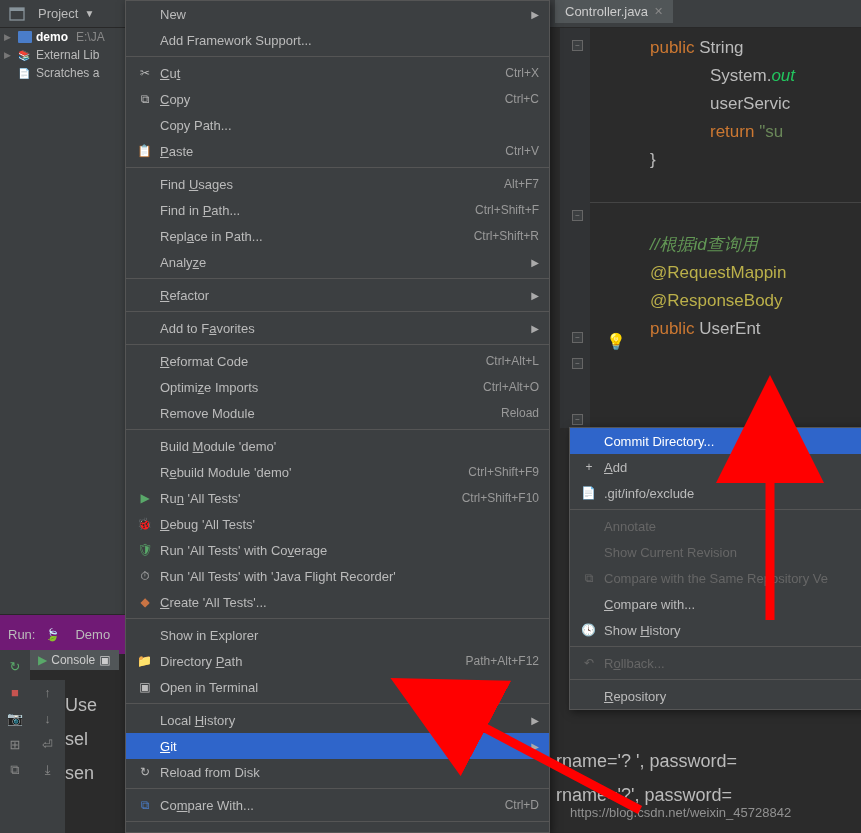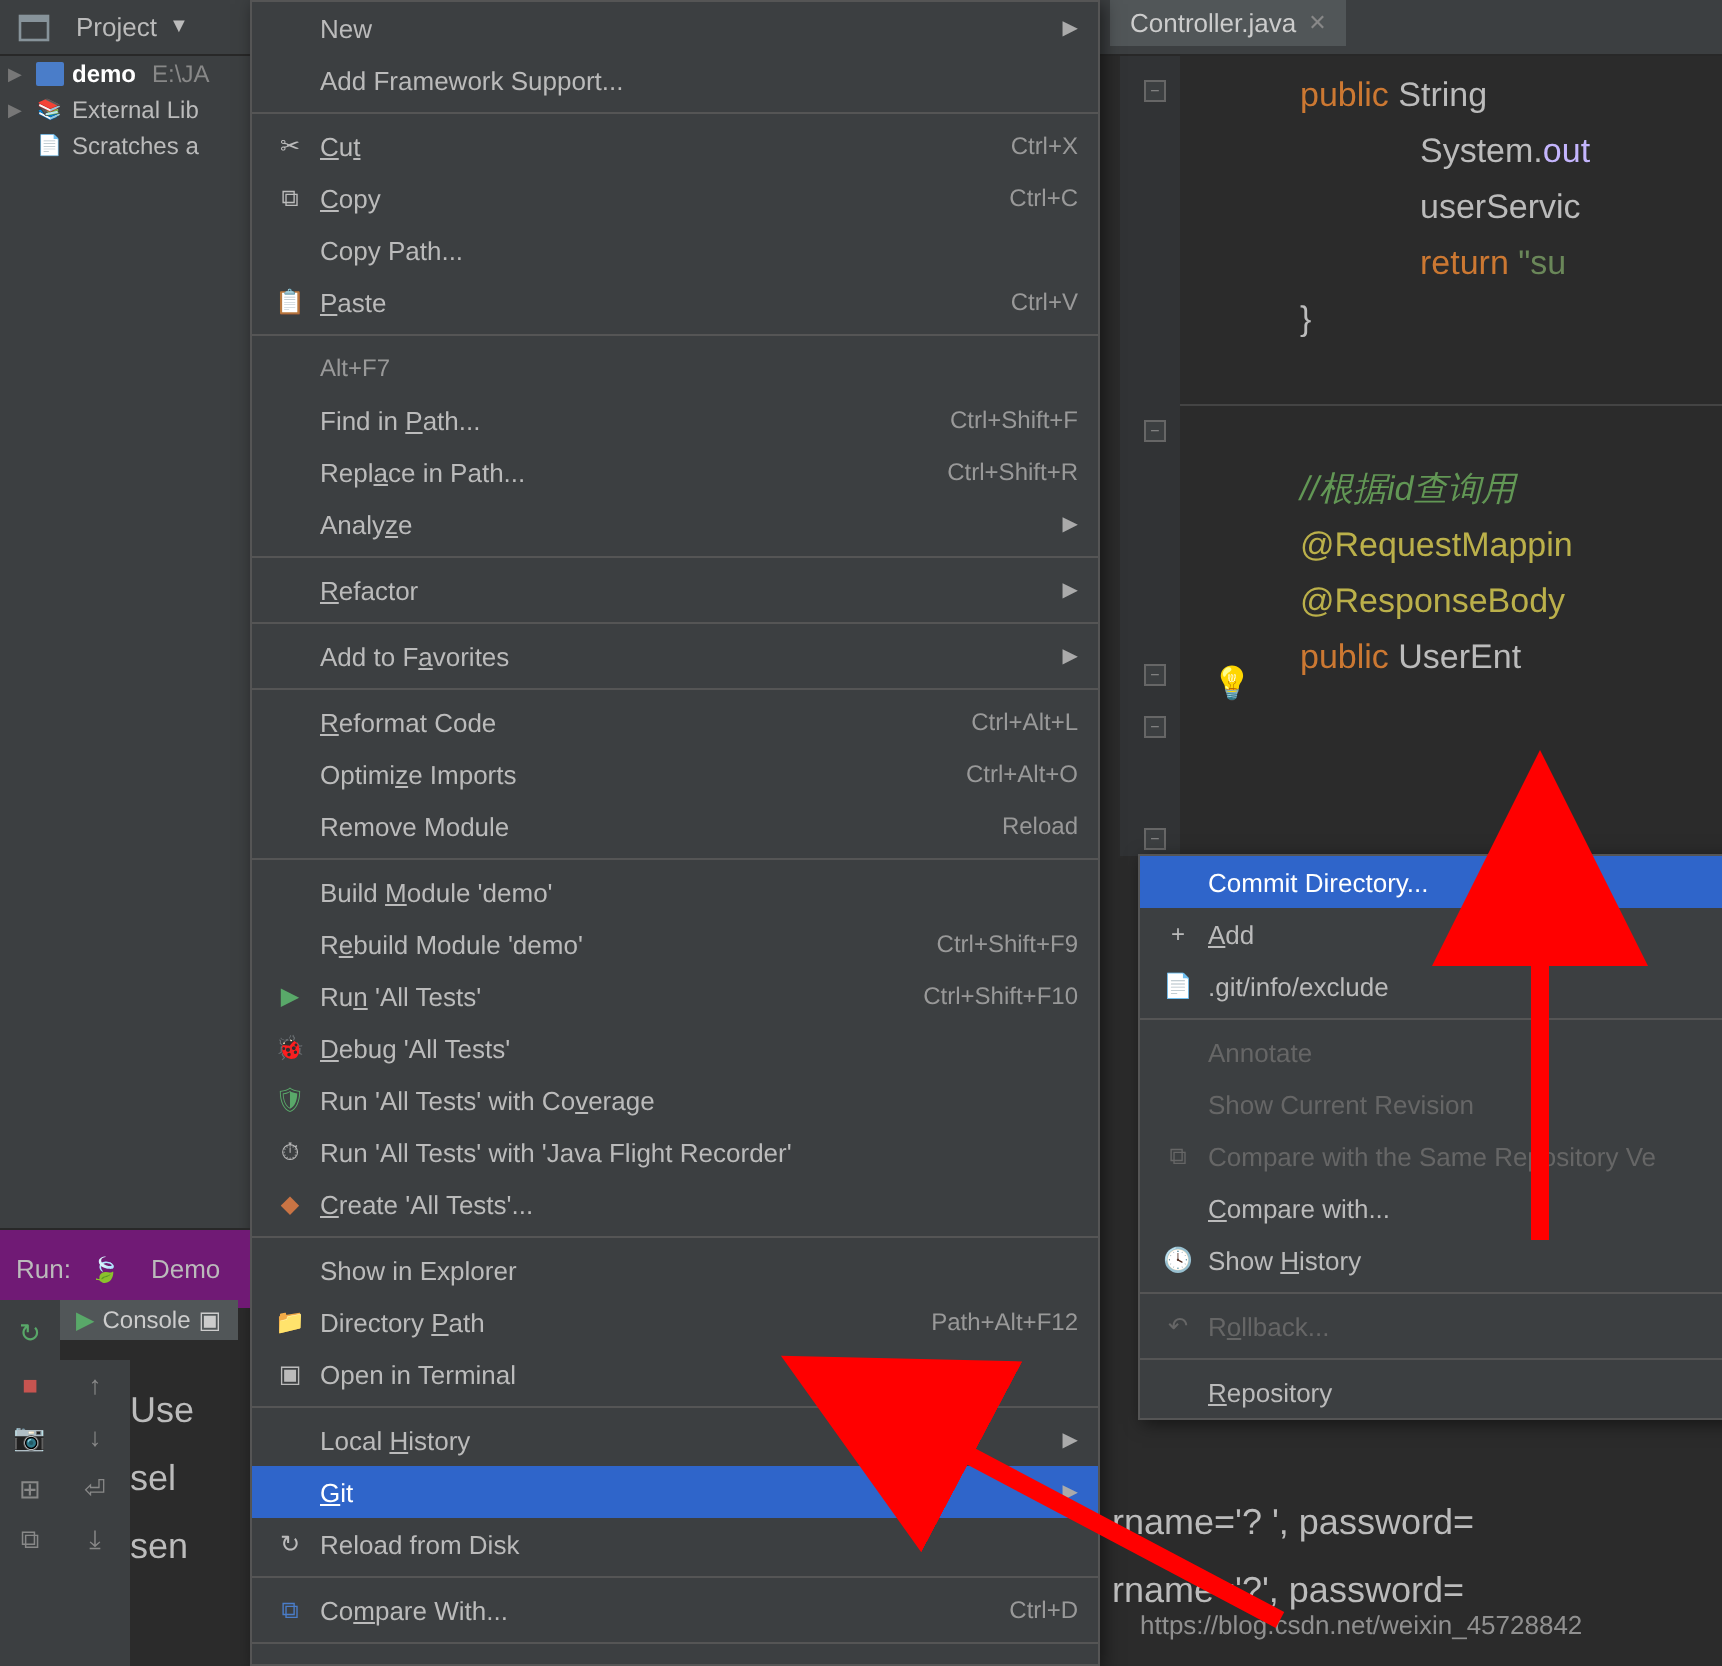--- a/index.html
+++ b/index.html
@@ -18,21 +18,21 @@
     
     .editor-tab { position: absolute; top: 0; left: 555px; background: #515658; padding: 4px 10px; display: flex; align-items: center; gap: 6px; color: #ccc; }
     .tab-close { color: #888; font-size: 11px; }
     
     .editor-area { position: absolute; left: 590px; top: 28px; width: 275px; height: 400px; font-family: "Consolas", monospace; font-size: 17px; line-height: 28px; padding-top: 6px; }
     .gutter { position: absolute; left: 560px; top: 28px; width: 30px; height: 400px; background: #313335; }
     .fold-mark { position: absolute; left: 572px; width: 11px; height: 11px; border: 1px solid #666; background: #3c3f41; font-size: 8px; display: flex; align-items: center; justify-content: center; color: #888; }
     .bulb { position: absolute; left: 606px; top: 332px; color: #f0c040; font-size: 16px; }
     
     .kw { color: #cc7832; }
-    .static-fld { color: #c4b5fd; }
+    .static-fld { color: #22c55e; font-style: italic; }
     .str { color: #6a8759; }
     .comment { color: #629755; font-style: italic; }
     .anno { color: #bbb04a; }
     
     .context-menu { position: absolute; background: #3c3f41; border: 1px solid #555; box-shadow: 2px 2px 8px rgba(0,0,0,0.5); }
     .menu1 { left: 125px; top: 0; width: 425px; height: 833px; }
     .menu2 { left: 569px; top: 427px; width: 332px; }
     
     .menu-item { display: flex; align-items: center; padding: 3px 10px 3px 10px; color: #bbb; min-height: 26px; position: relative; }
     .menu-item.sel { background: #2f65ca; color: #fff; }
@@ -147,20 +147,21 @@
       <span class="menu-label">Copy Path...</span>
     </div>
   <div class="menu-item">
       <span class="menu-icon">📋</span>
       <span class="menu-label"><span class="mnemonic">P</span>aste</span>
       <span class="menu-shortcut">Ctrl+V</span>
     </div>
   <div class="menu-sep"></div>
   <div class="menu-item">
       <span class="menu-icon"></span>
+      <span class="menu-label">Find <span class="mnemonic">U</span>sages</span>
       <span class="menu-shortcut">Alt+F7</span>
     </div>
   <div class="menu-item">
       <span class="menu-icon"></span>
       <span class="menu-label">Find in <span class="mnemonic">P</span>ath...</span>
       <span class="menu-shortcut">Ctrl+Shift+F</span>
     </div>
   <div class="menu-item">
       <span class="menu-icon"></span>
       <span class="menu-label">Repl<span class="mnemonic">a</span>ce in Path...</span>

